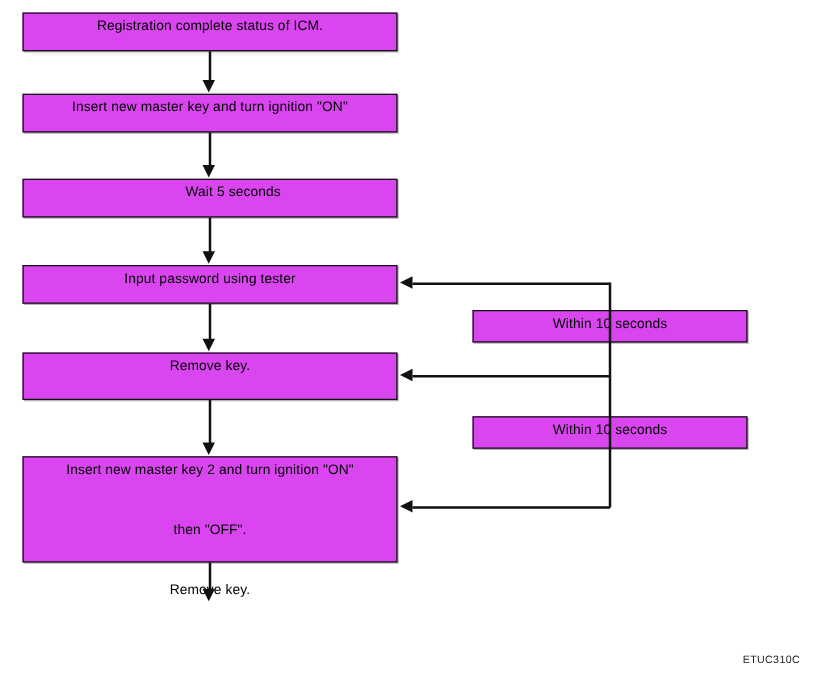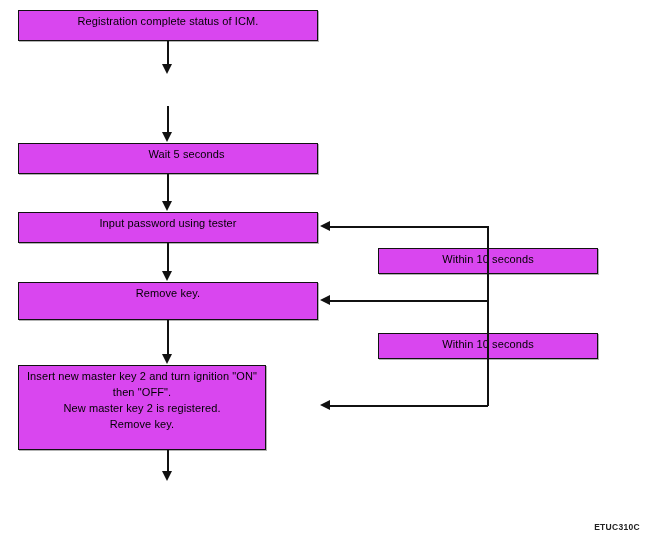--- a/index.html
+++ b/index.html
@@ -61,51 +61,53 @@
     height: 0;
     border-top: 5.5px solid transparent;
     border-bottom: 5.5px solid transparent;
     border-right: 10px solid #111111;
   }
   #figure-code {
     position: absolute;
     right: 10px;
     bottom: 8px;
     font-size: 8.5px;
-    font-weight: bold;
+    font-weight: normal;
     letter-spacing: 0.3px;
     color: #222222;
   }
 </style>
 </head>
 <body>
 
 <div id="canvas">
 
   <div class="node" style="left:18px; top:10px; width:300px; height:31px;">
     <span class="ln">Registration complete status of ICM.</span>
   </div>
 
+  <div class="node" style="left:18px; top:75px; width:300px; height:31px;">
+    <span class="ln">Insert new master key and turn ignition "ON"</span>
+  </div>
 
   <div class="node" style="left:18px; top:143px; width:300px; height:31px;padding-left:41px;">
     <span class="ln">Wait 5 seconds</span>
   </div>
 
   <div class="node" style="left:18px; top:212px; width:300px; height:31px;">
     <span class="ln">Input password using tester</span>
   </div>
 
   <div class="node" style="left:18px; top:282px; width:300px; height:38px;">
     <span class="ln">Remove key.</span>
   </div>
 
-  <div class="node" style="left:18px; top:365px; width:248px; height:85px;">
+  <div class="node" style="left:18px; top:365px; width:300px; height:85px;gap:32px;">
     <span class="ln">Insert new master key 2 and turn ignition "ON"</span>
     <span class="ln">then "OFF".</span>
-    <span class="ln">New master key 2 is registered.</span>
     <span class="ln">Remove key.</span>
   </div>
 
 
   <div class="node" style="left:378px; top:248px; width:220px; height:26px;">
     <span class="ln">Within 10 seconds</span>
   </div>
 
   <div class="node" style="left:378px; top:333px; width:220px; height:26px;">
     <span class="ln">Within 10 seconds</span>

